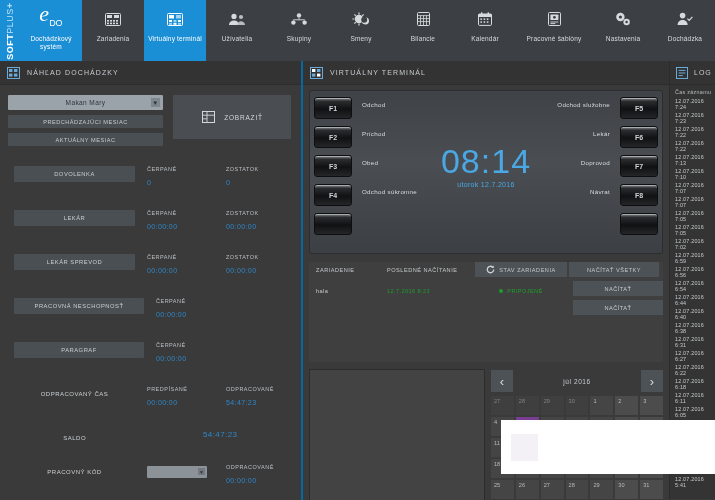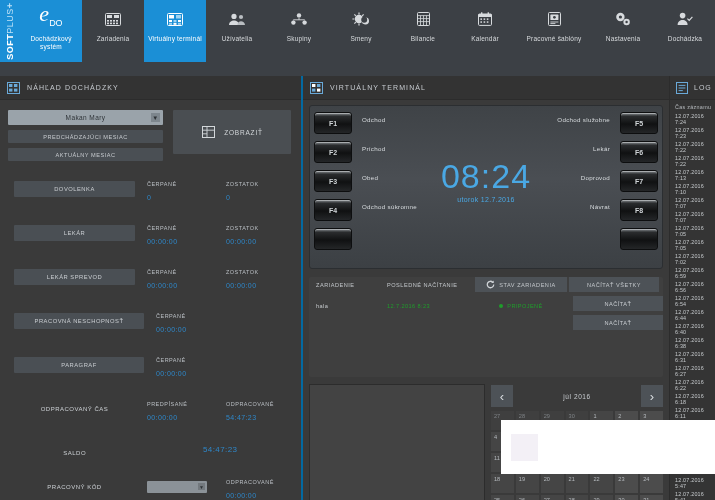--- a/index.html
+++ b/index.html
@@ -5,21 +5,21 @@
   * { box-sizing: border-box; margin: 0; padding: 0; }
   html, body {
     width: 715px; height: 500px;
     background: #3a3a3a;
     font-family: "Liberation Sans", sans-serif;
     overflow: hidden;
   }
   #app { position: relative; width: 715px; height: 500px; overflow: hidden; }
 
   
-  .topnav { display: flex; height: 76px; background: #3c4045; width: 715px; }
+  .topnav { display: flex; height: 61px; background: #3c4045; width: 715px; }
   .brandbar {
     width: 20px; height: 62px; background: #1b8fd6;
     display: flex; align-items: center; justify-content: center;
   }
   .brandbar .vtext {
     transform: rotate(-90deg); white-space: nowrap;
     font-size: 9px; letter-spacing: .5px; font-weight: bold; color: #fff;
   }
   .brandbar .vtext .lite { font-weight: normal; color: #bfe2f7; }
   .navtab {
@@ -500,21 +500,21 @@
             <div class="flab">Obed</div>
             <div class="flab">Odchod súkromne</div>
           </div>
           <div class="flabels-r">
             <div class="flab">Odchod služobne</div>
             <div class="flab">Lekár</div>
             <div class="flab">Doprovod</div>
             <div class="flab">Návrat</div>
           </div>
           <div class="clockwrap">
-            <div class="clock">08:24</div>
+            <div class="clock">08:14</div>
             <div class="cdate">utorok 12.7.2016</div>
           </div>
         </div>
 
         <div class="fcol">
           <div class="fkey">F5</div>
           <div class="fkey">F6</div>
           <div class="fkey">F7</div>
           <div class="fkey">F8</div>
           <div class="fkey"></div>

